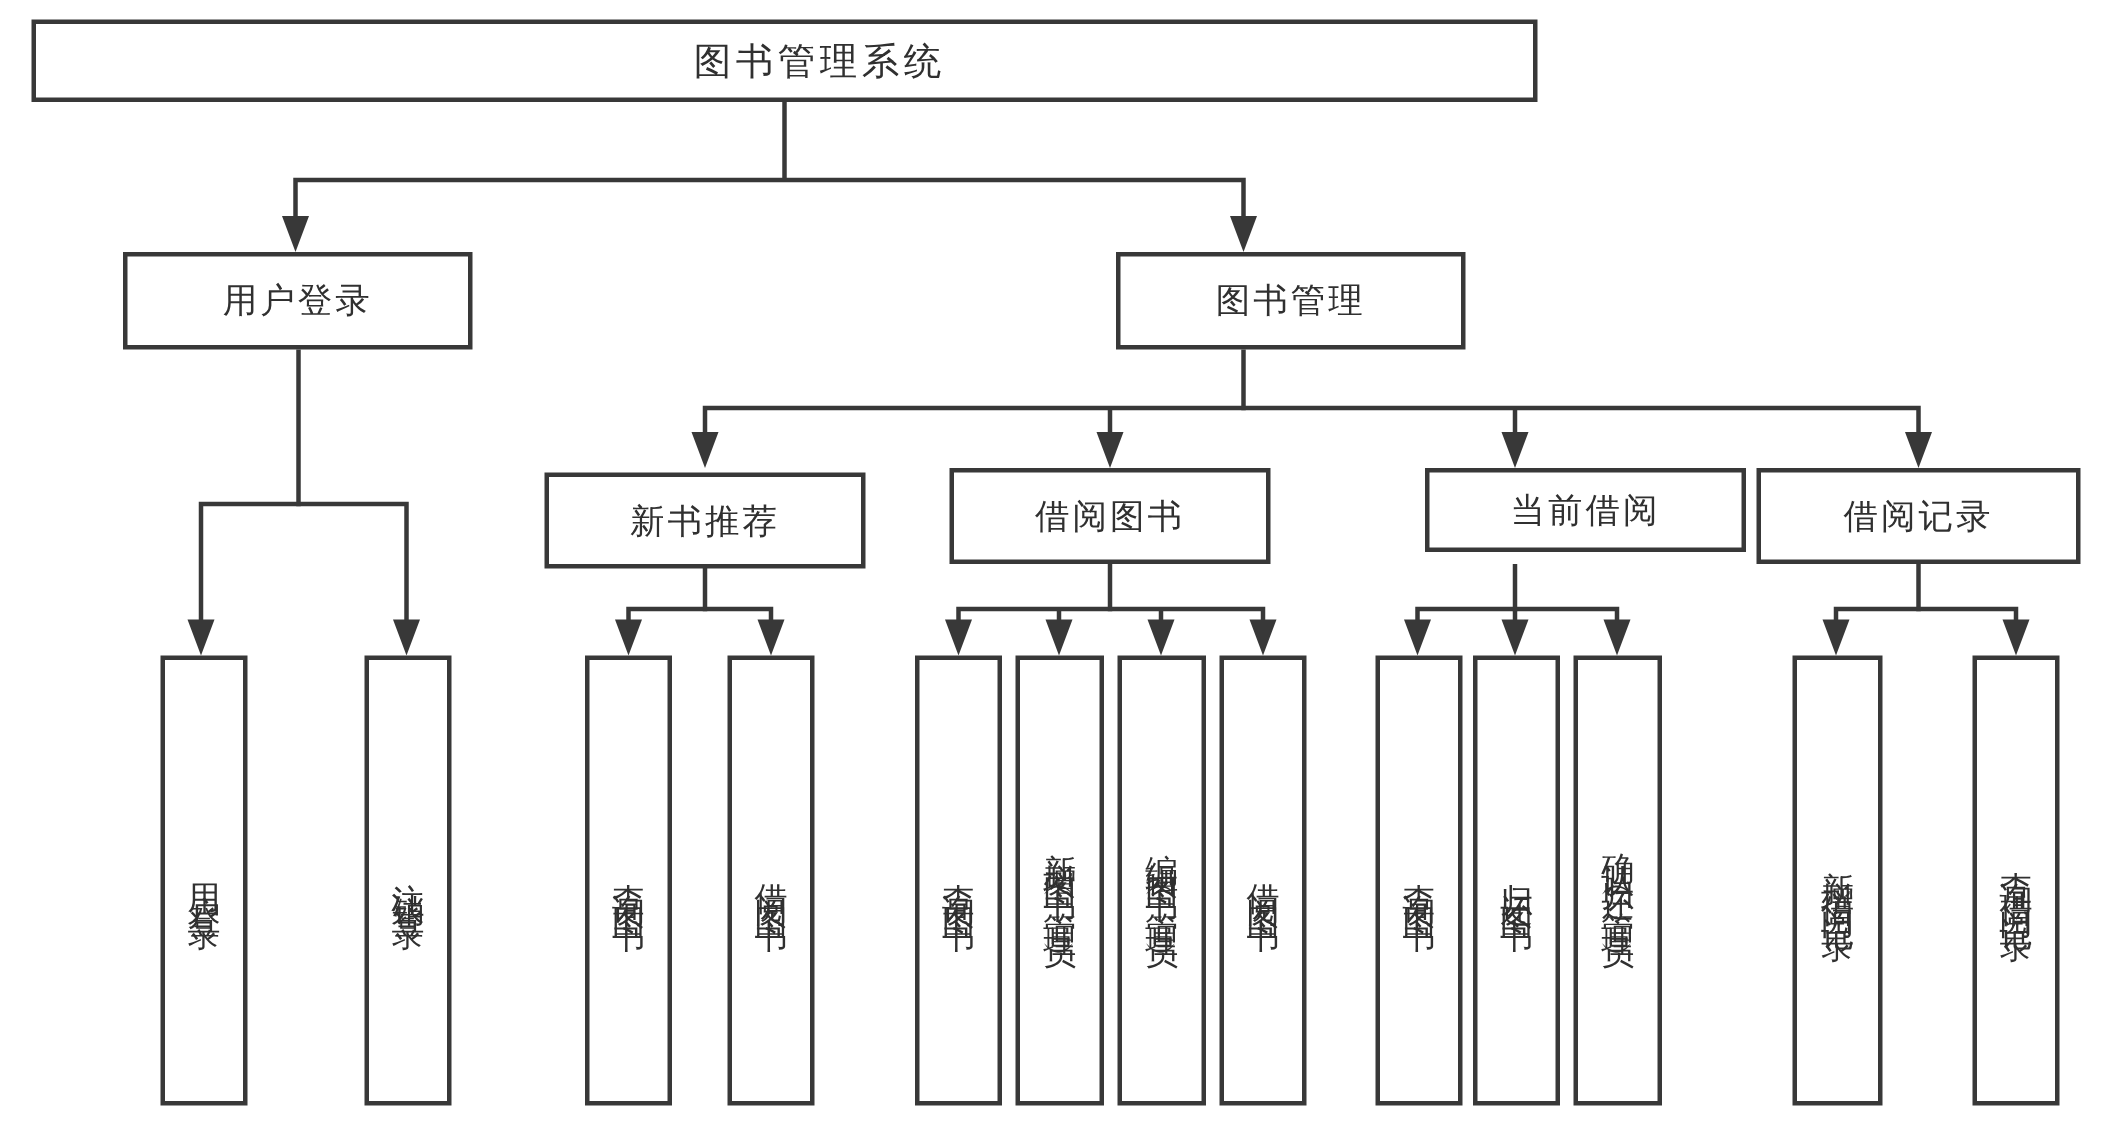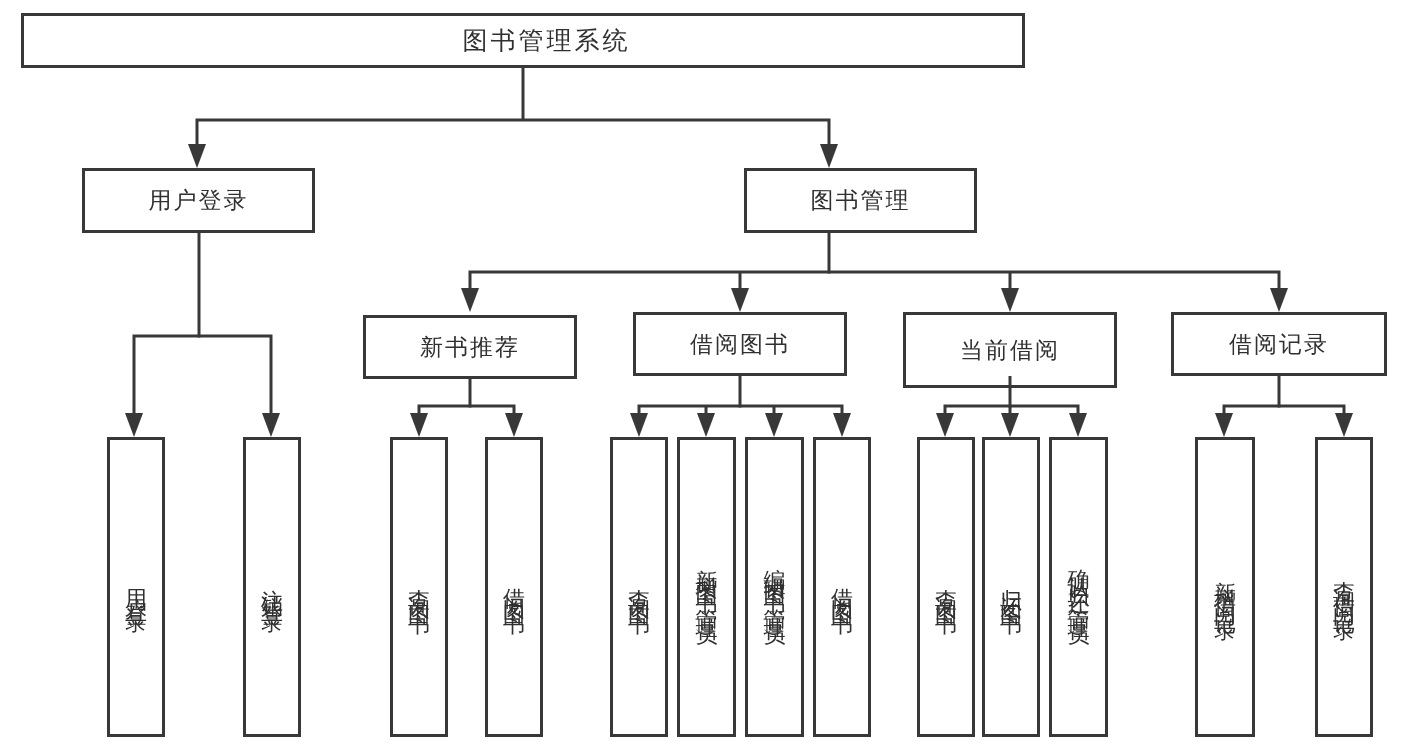--- a/index.html
+++ b/index.html
@@ -101,21 +101,21 @@
     <polygon points="1335,413 1353,413 1344,437"></polygon>
   </svg>
 
   <div class="box root-box" style="left:21px;top:13px;width:1004px;height:55px;">图书管理系统</div>
 
   <div class="box" style="left:82px;top:168px;width:233px;height:65px;">用户登录</div>
   <div class="box" style="left:712px;top:168px;width:233px;height:65px;margin-left:32px;">图书管理</div>
 
   <div class="box" style="left:363px;top:315px;width:214px;height:64px;">新书推荐</div>
   <div class="box" style="left:633px;top:312px;width:214px;height:64px;">借阅图书</div>
-  <div class="box" style="left:903px;top:312px;width:214px;height:76px;">当前借阅</div>
+  <div class="box" style="left:950px;top:312px;width:214px;height:56px;">当前借阅</div>
   <div class="box" style="left:1171px;top:312px;width:216px;height:64px;">借阅记录</div>
 
   <div class="box vbox" style="left:107px;top:437px;width:58px;height:300px;">用户登录</div>
   <div class="box vbox" style="left:243px;top:437px;width:58px;height:300px;">注销登录</div>
 
   <div class="box vbox" style="left:390px;top:437px;width:58px;height:300px;">查询图书</div>
   <div class="box vbox" style="left:485px;top:437px;width:58px;height:300px;">借阅图书</div>
 
   <div class="box vbox" style="left:610px;top:437px;width:58px;height:300px;">查询图书</div>
   <div class="box vbox" style="left:677px;top:437px;width:59px;height:300px;">新增图书（管理员）</div>

